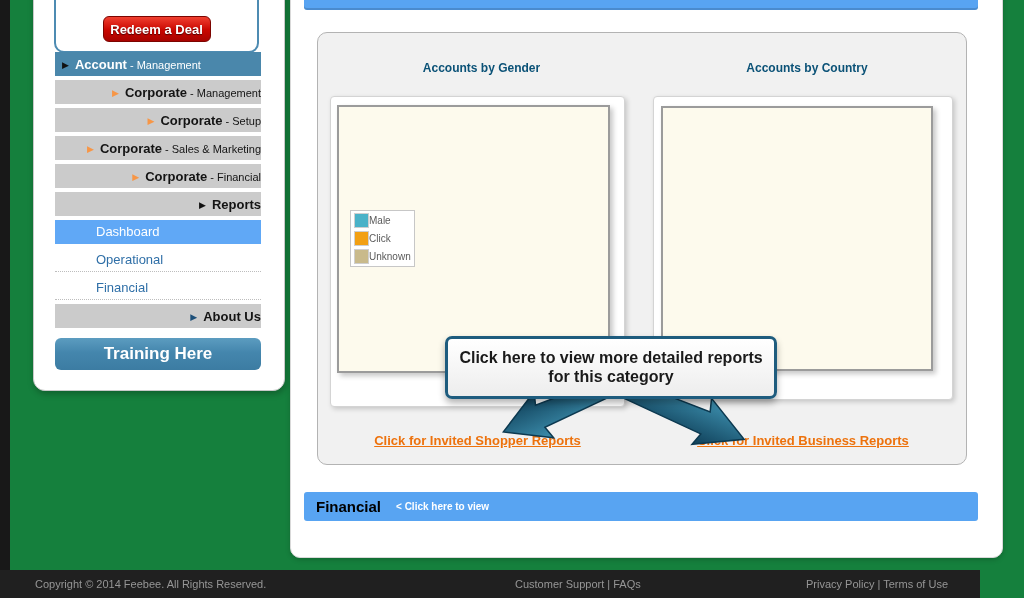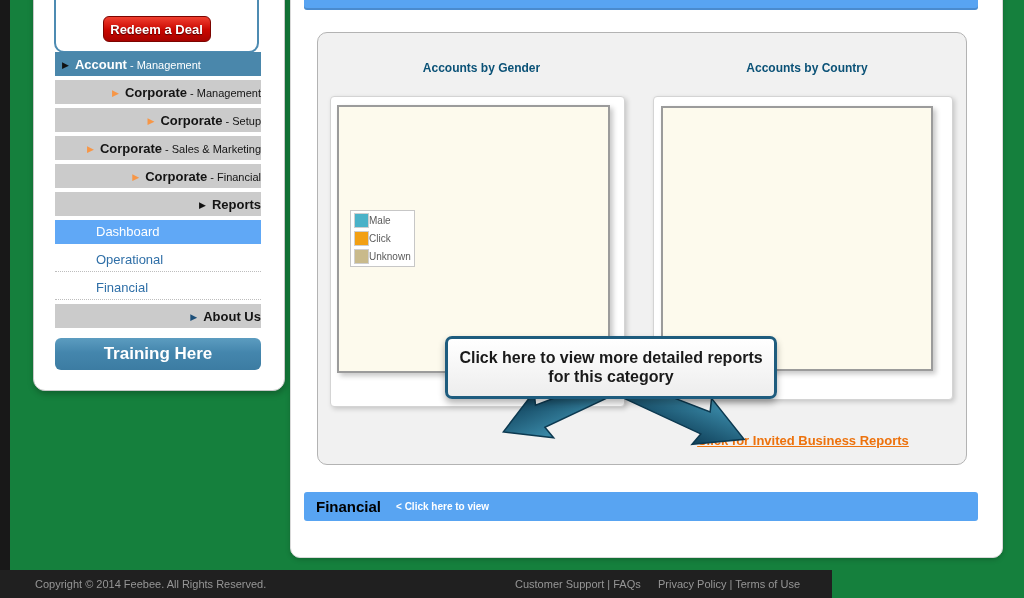--- a/index.html
+++ b/index.html
@@ -60,21 +60,21 @@
   .report-link{position:absolute;top:400px;display:block;text-align:center;font-size:13px;font-weight:bold;
                color:#ed720d;text-decoration:underline;cursor:pointer;z-index:2;}
   .link-shopper{left:12px;width:295px;}
   .link-business{left:335px;width:300px;}
   .financial-bar{position:absolute;left:13px;top:503px;width:674px;height:29px;background:#58a4f2;border-radius:3px;
                  display:flex;align-items:center;padding-left:12px;box-sizing:border-box;cursor:pointer;}
   .fin-title{font-size:15px;font-weight:bold;color:#000;}
   .fin-action{font-size:10px;font-weight:bold;color:#fff;margin-left:15px;text-decoration:none;cursor:pointer;}
 
   
-  .footer{position:absolute;left:0;top:570px;width:832px;height:28px;background:#202020;color:#969696;font-size:11px;}
+  .footer{position:absolute;left:0;top:570px;width:980px;height:28px;background:#202020;color:#969696;font-size:11px;}
   .footer a{color:#969696;text-decoration:none;cursor:pointer;}
   .f-left{position:absolute;left:35px;top:8px;}
   .f-center{position:absolute;left:515px;top:8px;}
   .f-right{position:absolute;right:32px;top:8px;}
 </style>
 </head>
 <body>
 
 <div class="page">
   <div class="left-strip"></div>
@@ -156,20 +156,21 @@
           </linearGradient>
         </defs>
         <path transform="translate(165,8) rotate(23)" fill="url(#ag)" stroke="#0c3950" stroke-width="1.5" d="M0,-8 L120,-12 L116,-25 L162,0 L116,25 L120,12 L0,8 Z"></path>
         <path transform="translate(205,8) rotate(157)" fill="url(#ag)" stroke="#0c3950" stroke-width="1.5" d="M0,-8 L103,-12 L99,-25 L143,0 L99,25 L103,12 L0,8 Z"></path>
       </svg>
 
       <div class="callout">
         <span>Click here to view more detailed reports for this category</span>
       </div>
 
+      <a class="report-link link-shopper">Click for Invited Shopper Reports</a>
       <a class="report-link link-business">Click for Invited Business Reports</a>
     </section>
 
     <div class="financial-bar" style="background: rgb(88, 164, 242);">
       <span class="fin-title">Financial</span>
       <a class="fin-action">&lt; Click here to view</a>
     </div>
   </main>
 
   <footer class="footer">

